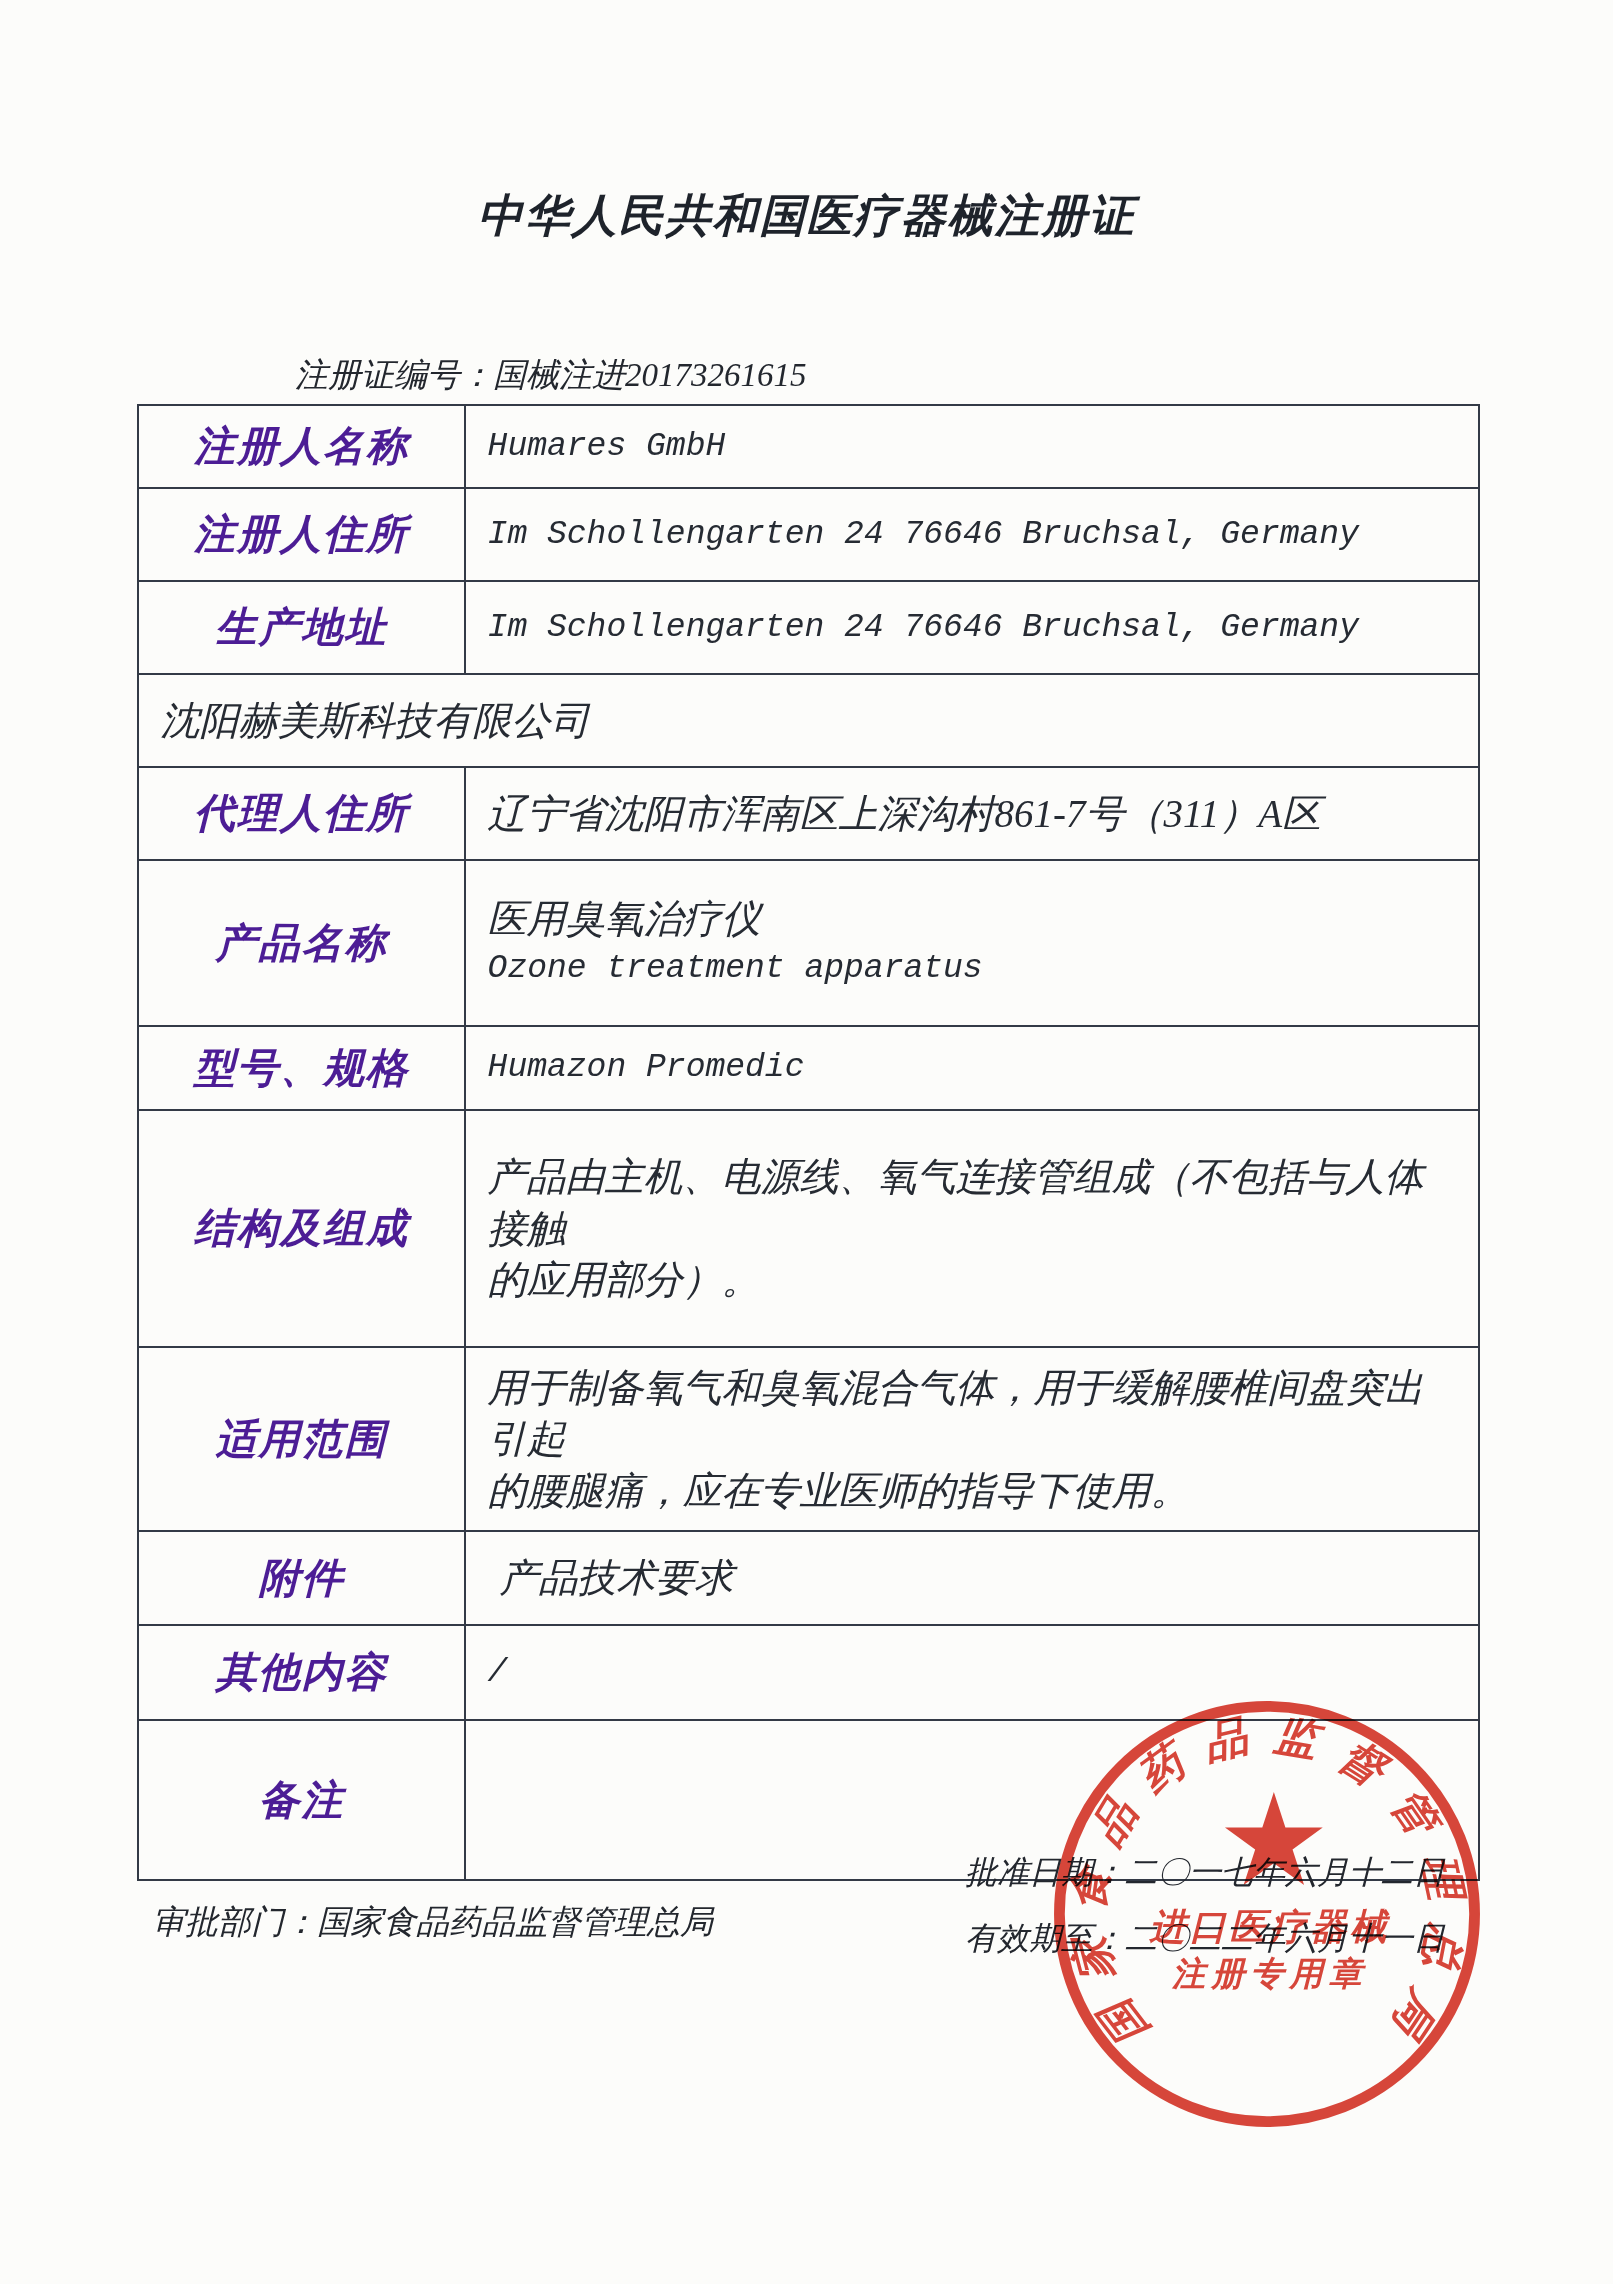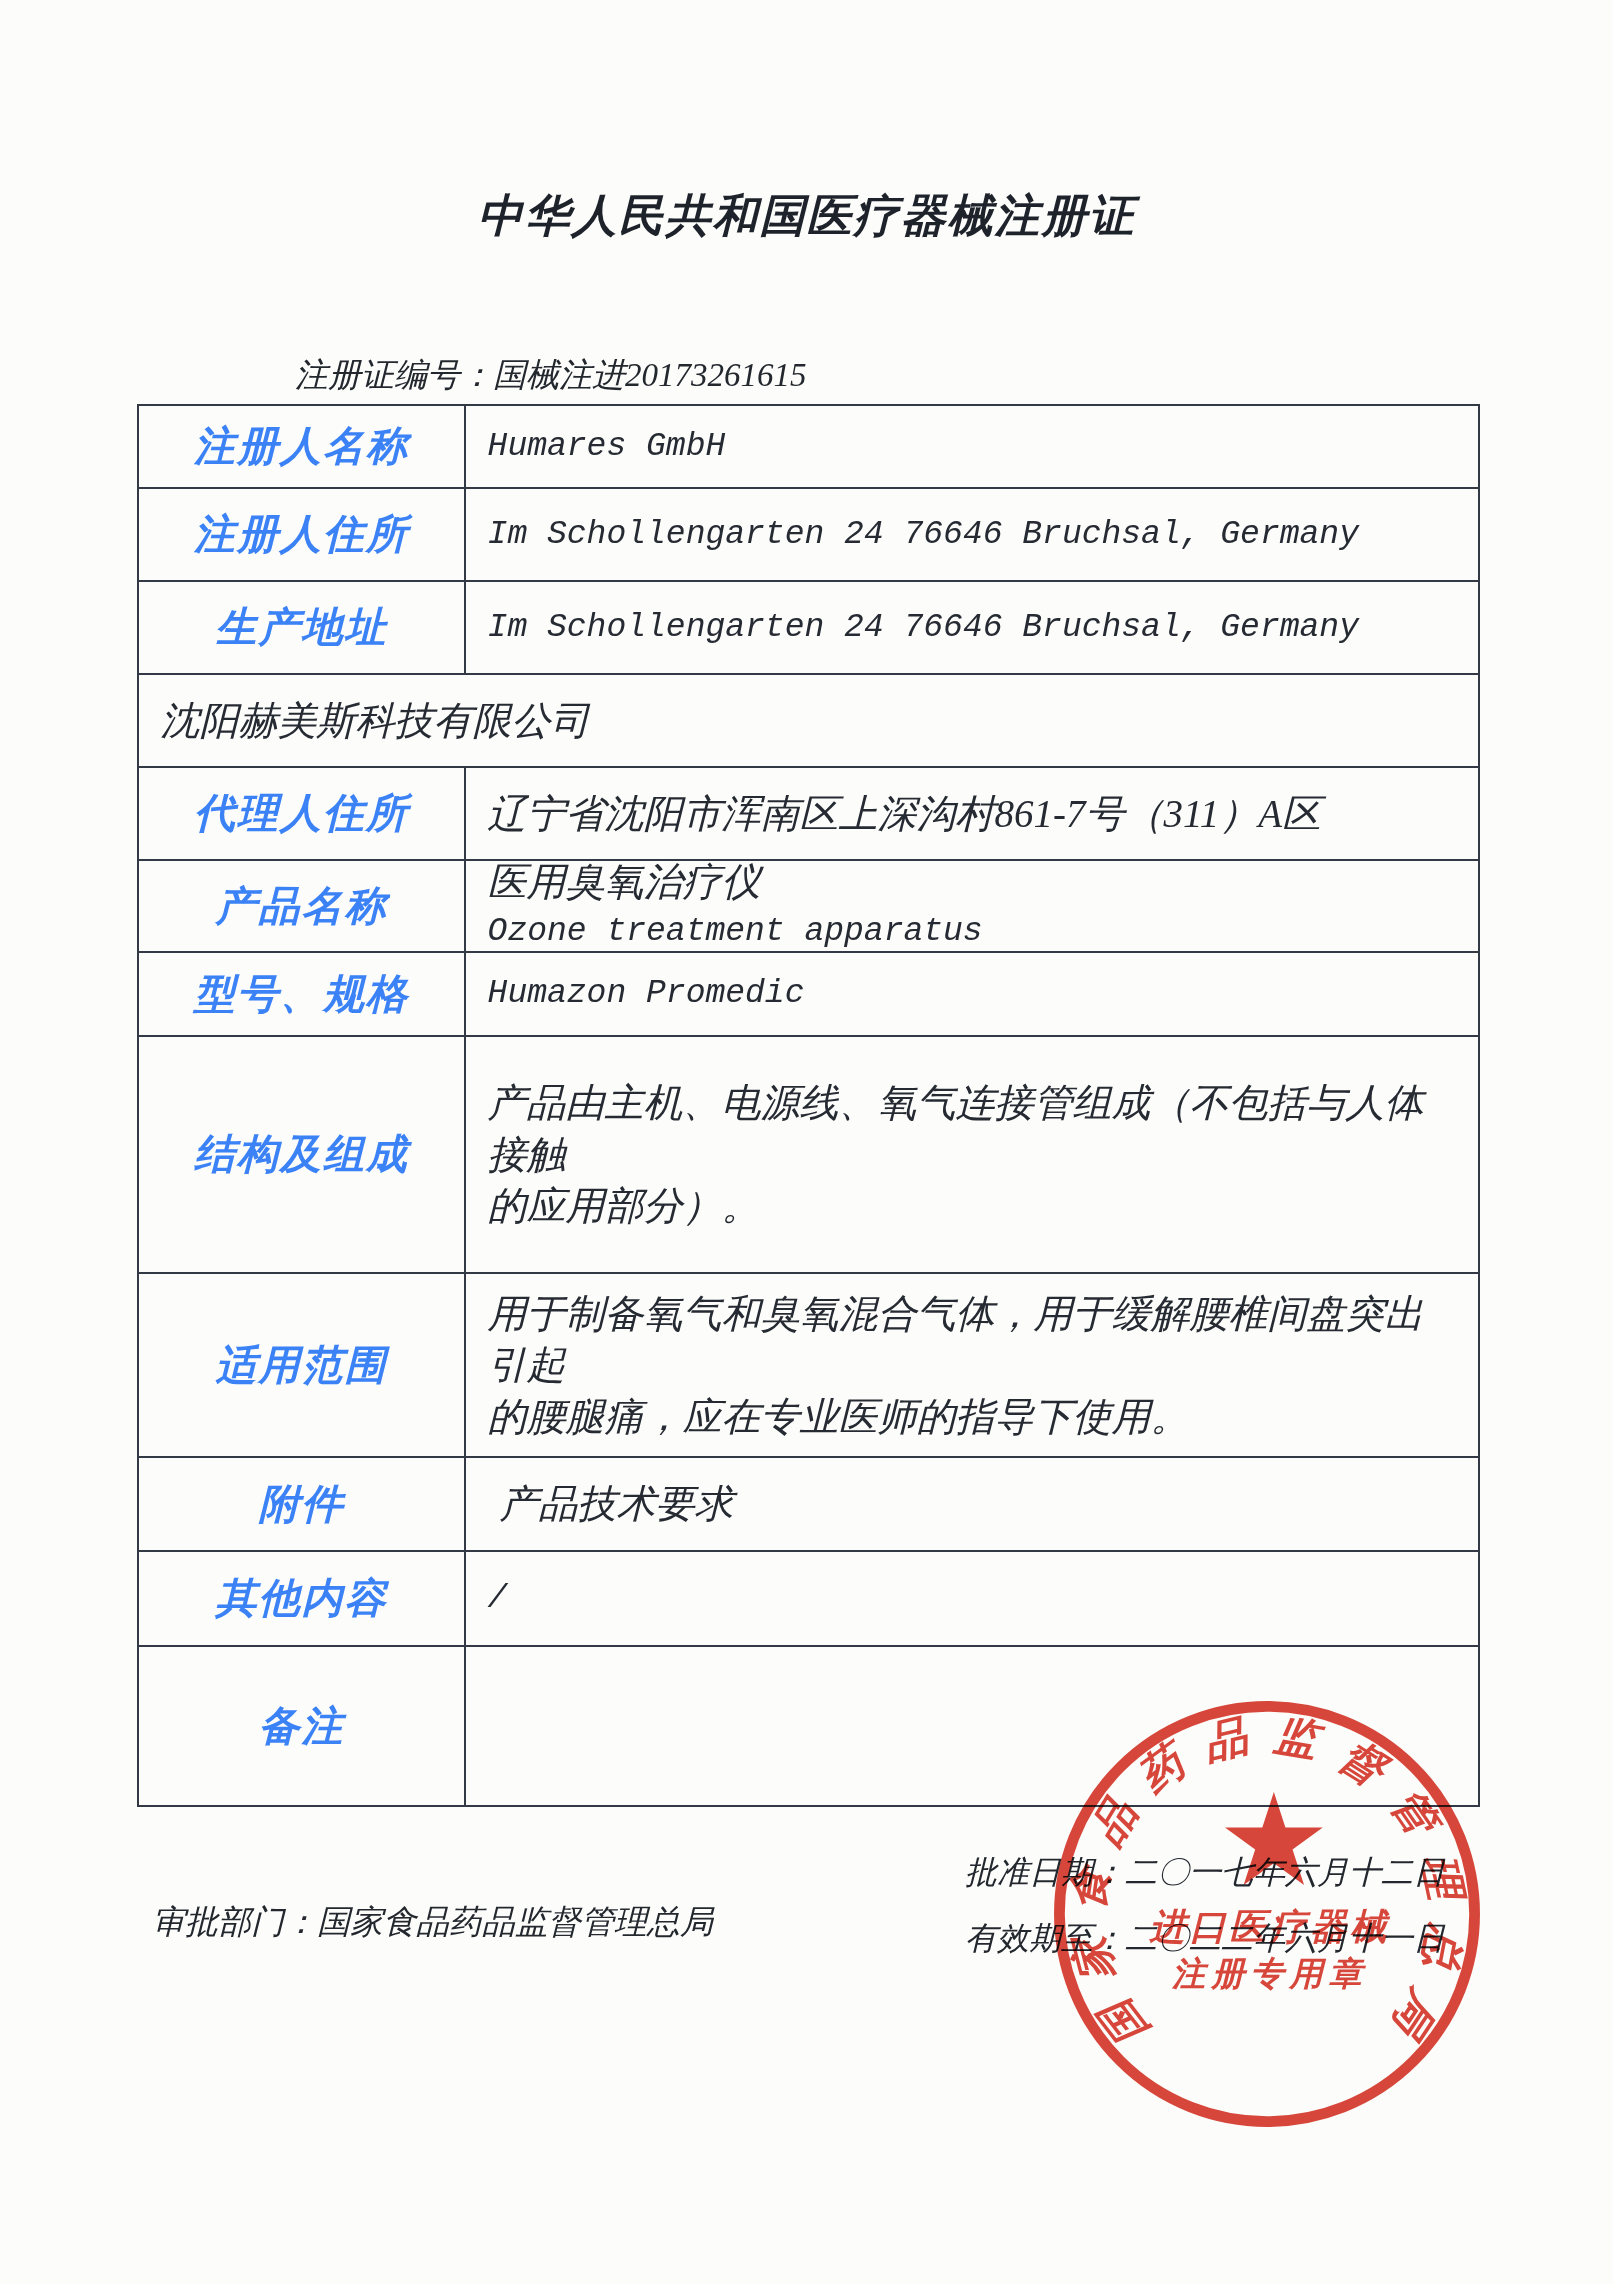--- a/index.html
+++ b/index.html
@@ -32,21 +32,21 @@
     background:transparent;
   }
   .trow{display:flex;box-sizing:border-box;}
   .trow + .trow{border-top:2px solid #333a46;}
   .tlabel{
     flex:0 0 327px;box-sizing:border-box;
     border-right:2px solid #333a46;
     display:flex;align-items:center;justify-content:center;
     font-family:"Liberation Sans","DejaVu Sans",sans-serif;
     font-weight:700;font-size:41px;letter-spacing:2px;
-    color:#3b82f6;text-align:left;
+    color:#4c1d95;text-align:left;
   }
   .tvalue{
     flex:1;box-sizing:border-box;
     display:flex;flex-direction:column;justify-content:center;
     padding:7.8px 23.5px 7.8px 21.6px;
     color:#262b33;
   }
   .vline{white-space:pre-wrap;}
   .vline.zh{
     font-size:39px;line-height:1.32;
@@ -109,21 +109,21 @@
         <div class="tvalue">
           <div class="vline zh">沈阳赫美斯科技有限公司</div>
         </div>
       </div>
       <div class="trow" style="height: 93px;">
         <div class="tlabel">代理人住所</div>
         <div class="tvalue">
           <div class="vline zh">辽宁省沈阳市浑南区上深沟村861-7号（311）A区</div>
         </div>
       </div>
-      <div class="trow" style="height: 92px;">
+      <div class="trow" style="height: 166px;">
         <div class="tlabel">产品名称</div>
         <div class="tvalue">
           <div class="vline zh">医用臭氧治疗仪</div>
           <div class="vline latin">Ozone treatment apparatus</div>
         </div>
       </div>
       <div class="trow" style="height: 84px;">
         <div class="tlabel">型号、规格</div>
         <div class="tvalue">
           <div class="vline latin">Humazon Promedic</div>

